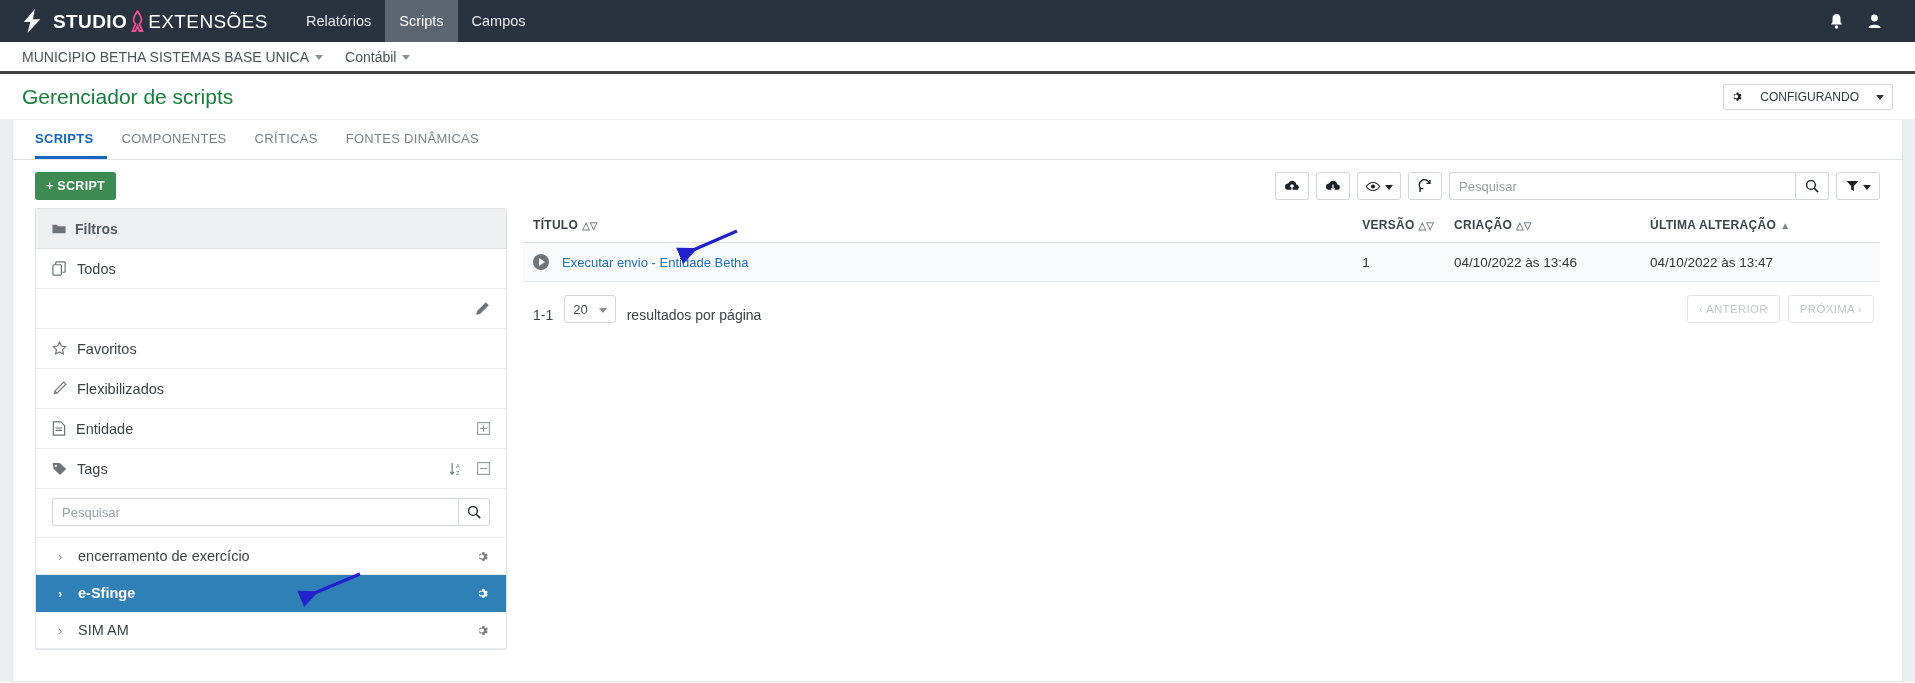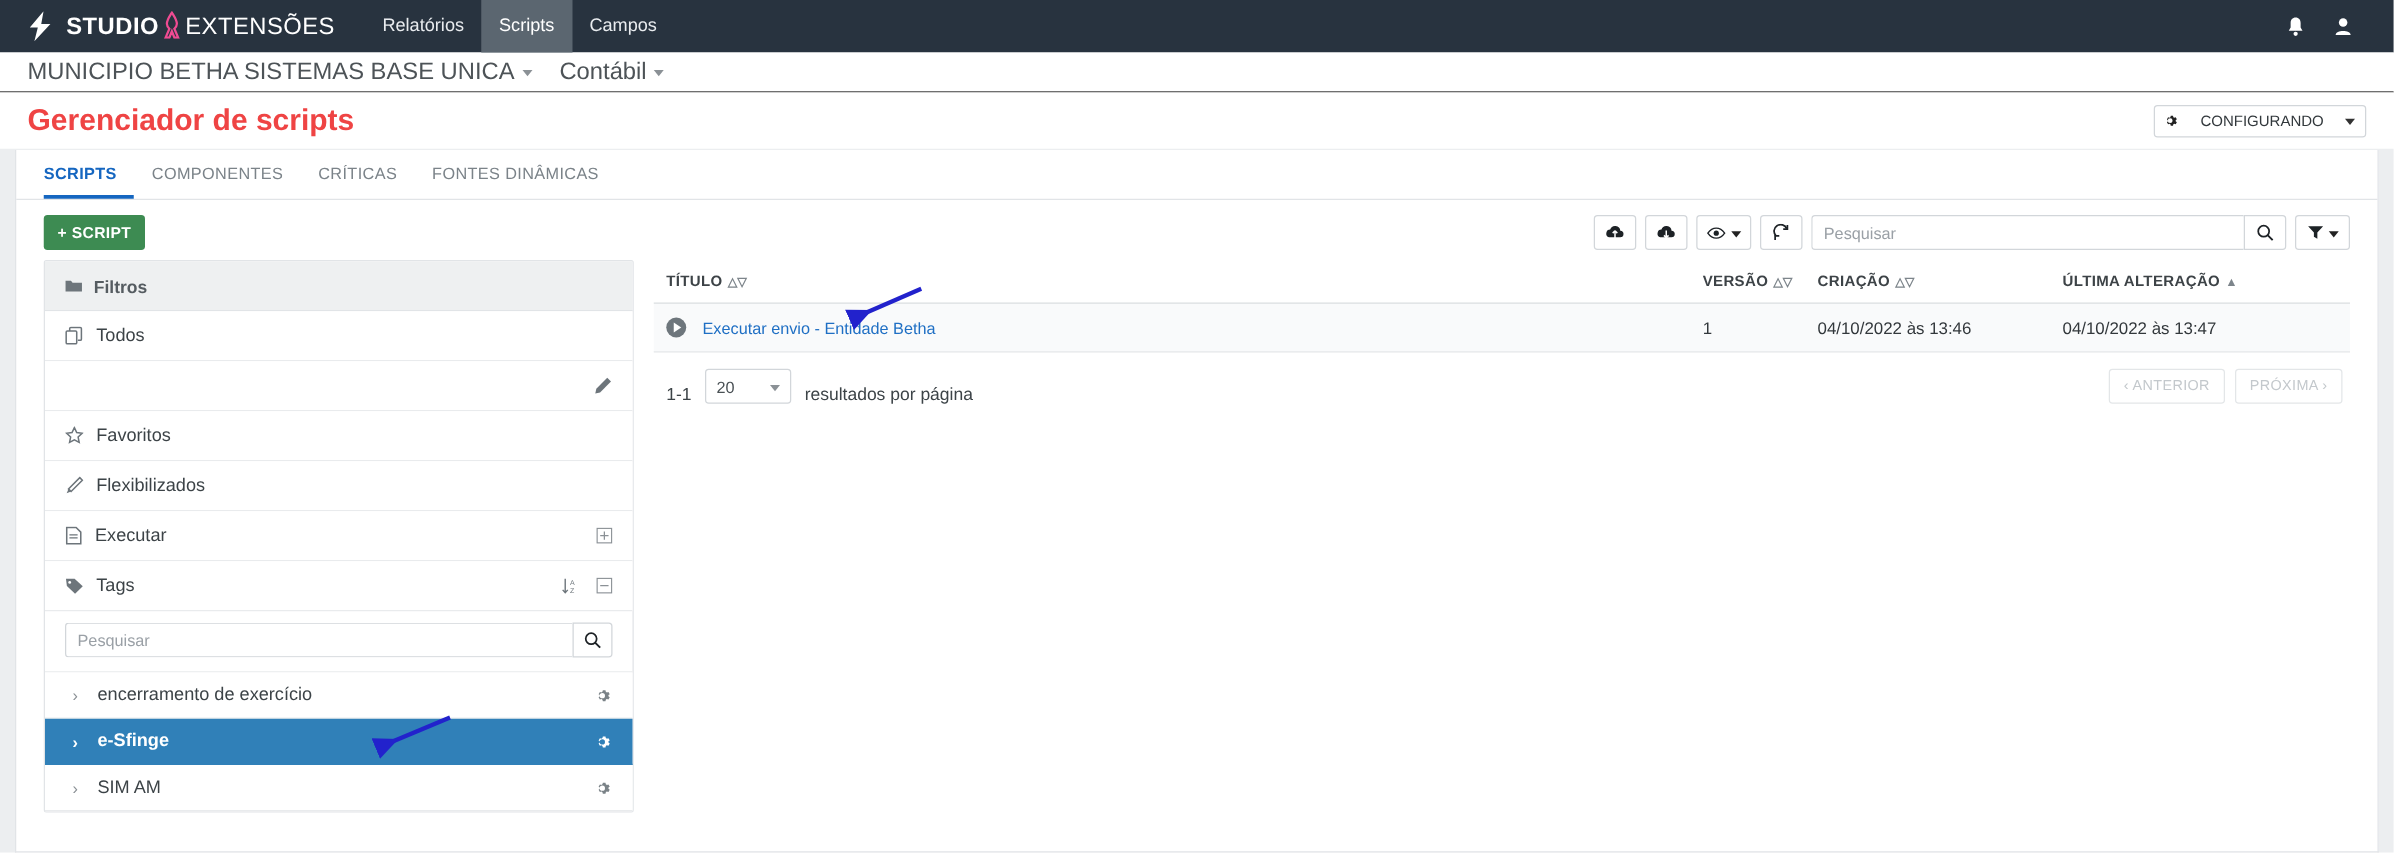--- a/index.html
+++ b/index.html
@@ -54,24 +54,24 @@
   .nav-icon-btn {
     width: 34px; height: 42px;
     display: flex; align-items: center; justify-content: center;
     cursor: pointer;
   }
 
   
   .crumbbar {
     height: 32px;
     background: #ffffff;
-    border-bottom: 1px solid #404040;
+    border-bottom: 3px solid #404040;
     display: flex; align-items: center;
     padding: 0 22px;
-    font-size: 19px;
+    font-size: 14px;
     color: #4d5357;
     gap: 6px;
   }
   .crumb { display:flex; align-items:center; gap:6px; cursor:pointer; white-space:nowrap;}
   .caret-down {
     display:inline-block; width:0;height:0;
     border-left:4px solid transparent;
     border-right:4px solid transparent;
     border-top:5px solid #8b9196;
     margin-top:2px;
@@ -80,21 +80,21 @@
 
   
   .page-head {
     height: 46px;
     background: #ffffff;
     display:flex; align-items:center;
     padding: 0 22px;
     border-bottom: 1px solid #eceef0;
     position: relative;
   }
-  .page-title { font-size: 24px; color: #ef4444; font-weight: 700; }
+  .page-title { font-size: 21px; color: #15803d; font-weight: 400; }
   .config-btn {
     position: absolute; right: 22px; top: 50%;
     transform: translateY(-50%);
     border: 1px solid #d2d6da;
     background: #fff;
     border-radius: 3px;
     height: 26px;
     display: flex; align-items: center;
     gap: 17px;
     padding: 0 8px;
@@ -313,21 +313,21 @@
 
   
   .pager {
     display:flex; align-items:flex-end;
     padding: 13px 2px 0 10px;
     gap: 11px;
     font-size: 14px; color:#3c4347;
   }
   .per-page {
     height:28px; border:1px solid #d2d6da; border-radius:3px;
-    display:flex;align-items:center; gap:28px;
+    display:flex;align-items:center; gap:11px;
     padding: 0 8px; font-size:13px; color:#4a5155; cursor:pointer;
   }
   .pager-right { margin-left:auto; display:flex; gap:8px; padding-right: 4px;}
   .pg-btn {
     height:28px; border:1px solid #e3e6e8; border-radius:3px;
     background:#fff; color:#c3c8cc;
     font-size:11.5px; letter-spacing:.3px;
     padding: 0 11px;
     display:flex;align-items:center;
     cursor:not-allowed; white-space:nowrap;
@@ -491,21 +491,21 @@
               <path d="M1.4 14.6l1.6-3.8 2.2 2.2z" fill="#6d757b"></path>
             </svg>
             <span class="si-label">Flexibilizados</span>
           </div>
 
           <div class="side-item">
             <svg width="14" height="15" viewBox="0 0 14 16">
               <path d="M1 1h8l4 4v10H1z" fill="none" stroke="#6d757b" stroke-width="1.3"></path>
               <path d="M3.3 7.4h7M3.3 10h7" stroke="#6d757b" stroke-width="1.1"></path>
             </svg>
-            <span class="si-label">Executar</span>
+            <span class="si-label">Entidade</span>
             <span class="si-action">
               <svg width="13" height="13" viewBox="0 0 14 14">
                 <rect x="0.7" y="0.7" width="12.6" height="12.6" fill="none" stroke="#8b9196" stroke-width="1.1"></rect>
                 <path d="M7 3.4v7.2M3.4 7h7.2" stroke="#8b9196" stroke-width="1.1"></path>
               </svg>
             </span>
           </div>
 
           <div class="side-item">
             <svg width="15" height="14" viewBox="0 0 16 15">

